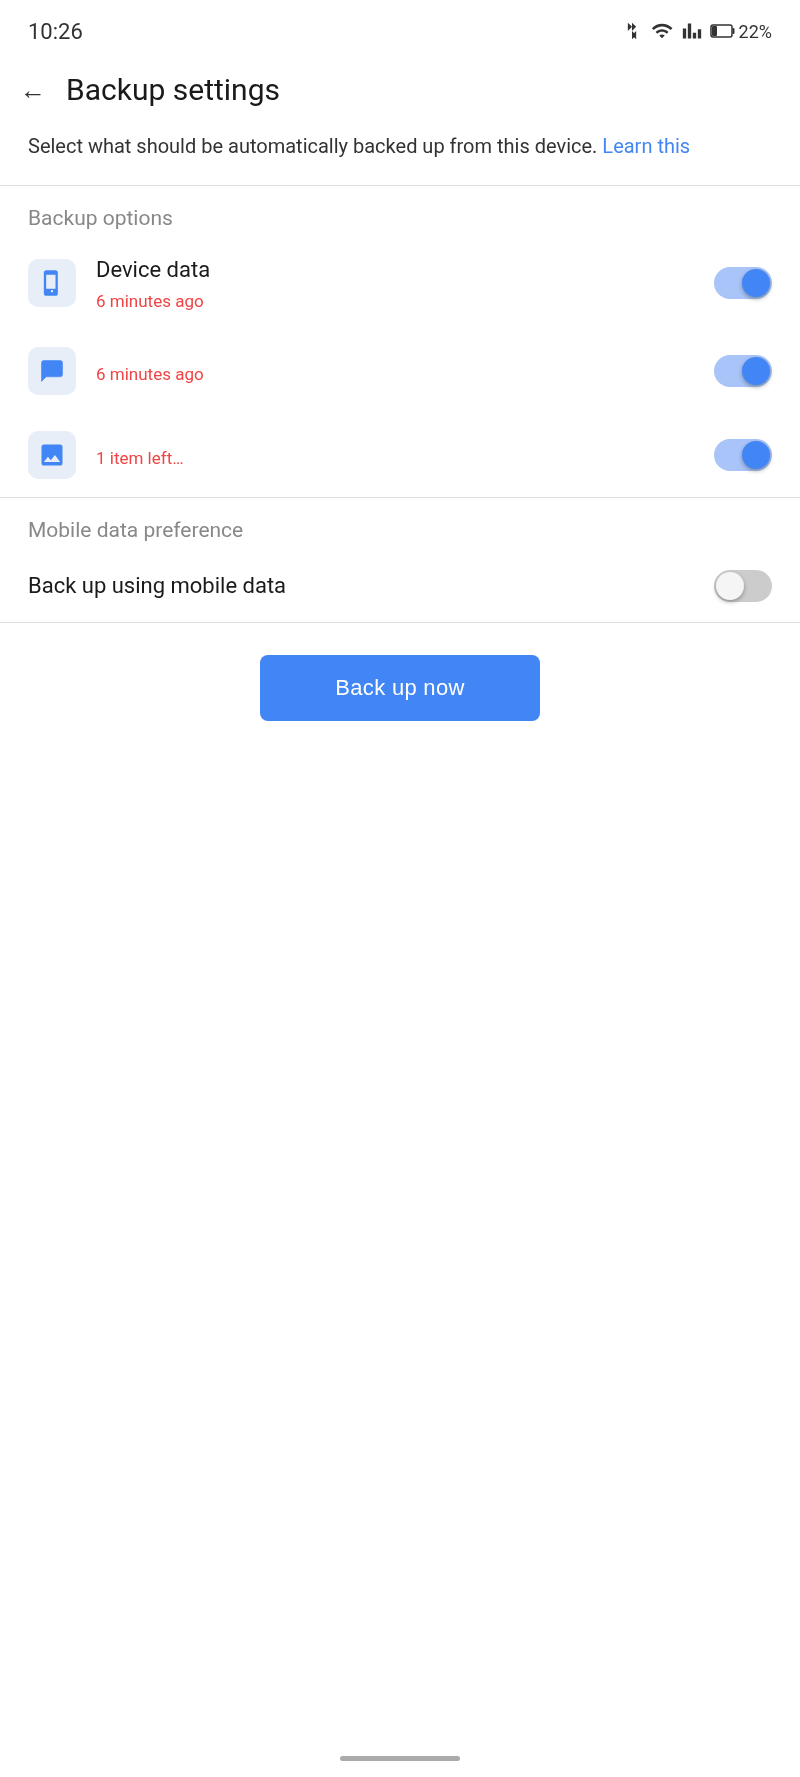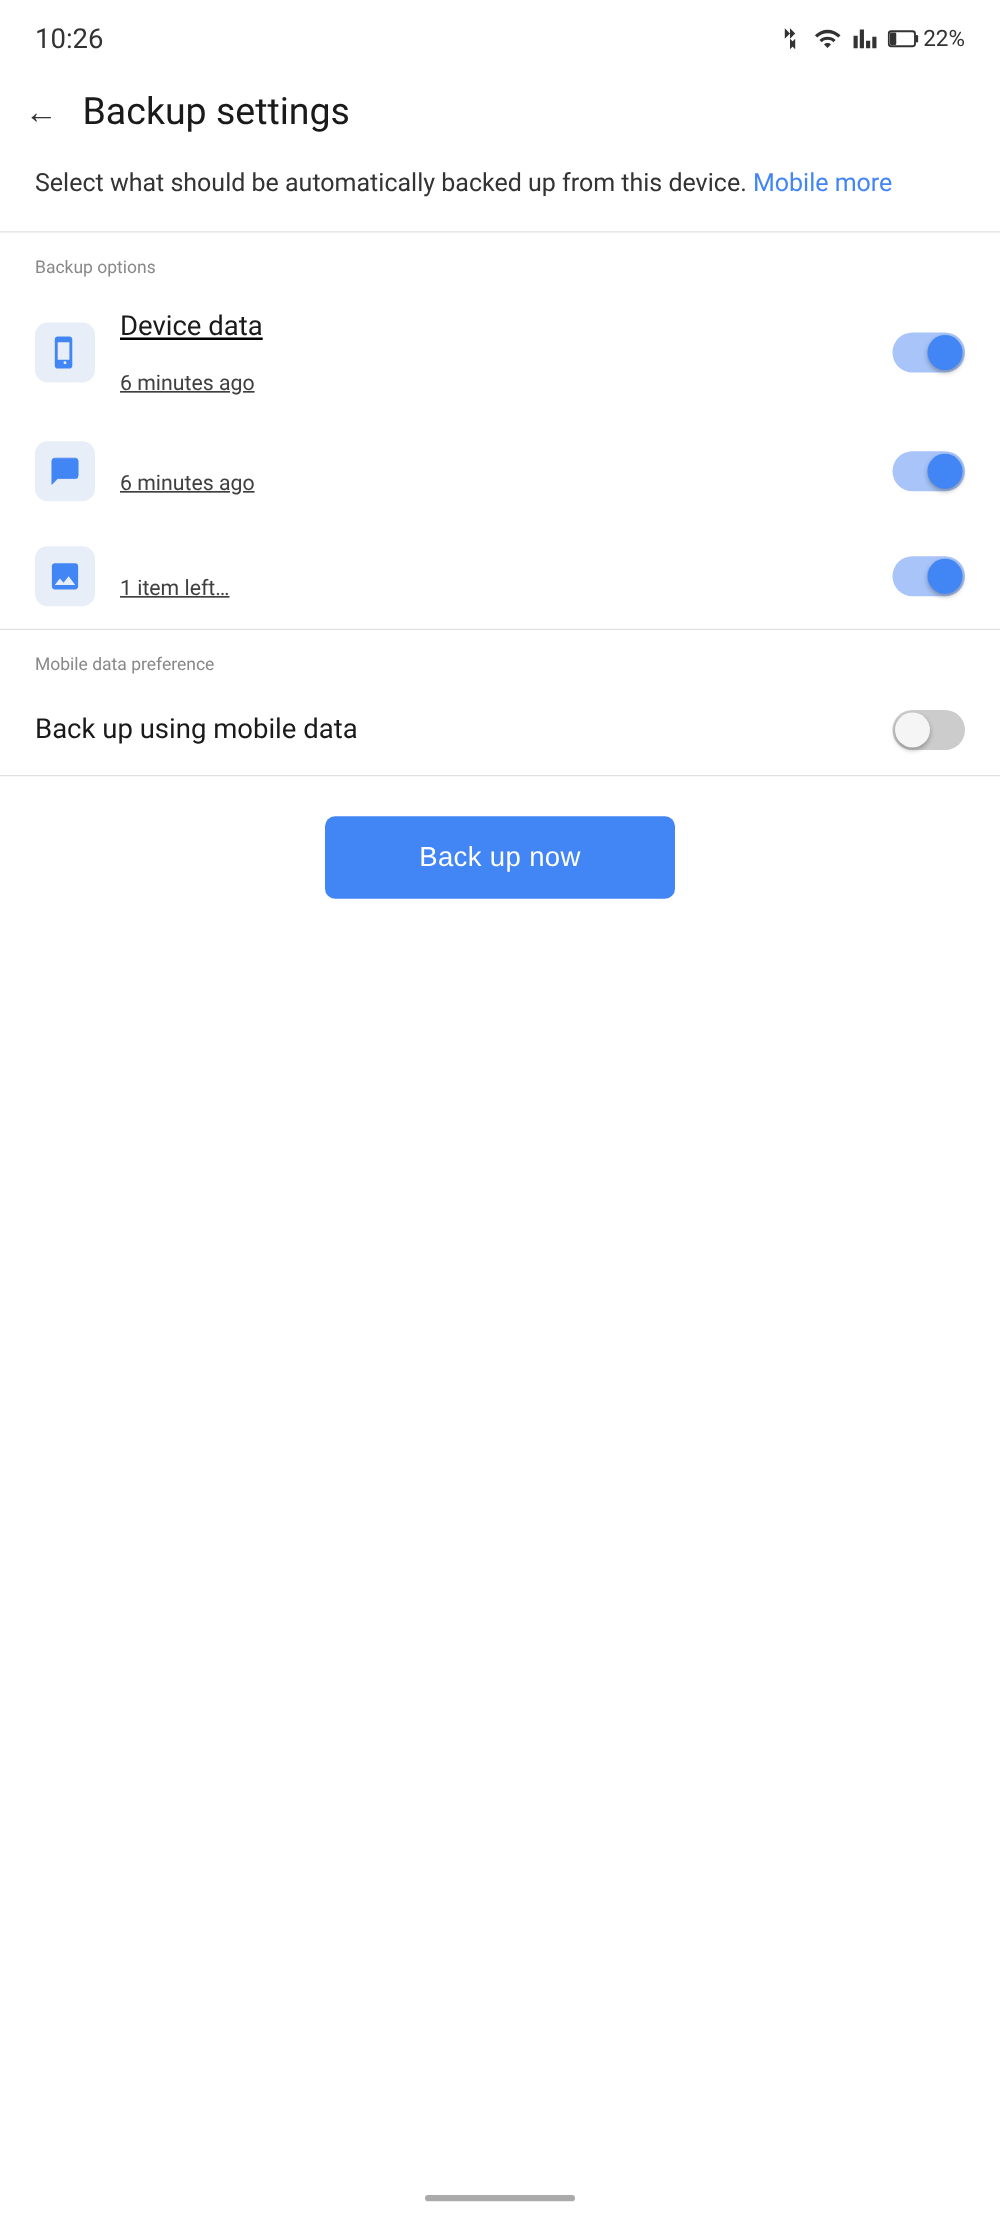--- a/index.html
+++ b/index.html
@@ -74,21 +74,21 @@
     
     .divider {
       height: 1px;
       background: #e0e0e0;
       margin: 0;
     }
 
     
     .section-header {
       padding: 20px 28px 8px 28px;
-      font-size: 14px;
+      font-size: 21px;
       color: #888;
       font-weight: 400;
     }
 
     
     .option-row {
       display: flex;
       align-items: center;
       padding: 18px 28px;
       gap: 20px;
@@ -106,34 +106,33 @@
       flex-shrink: 0;
     }
 
     .option-icon svg {
       width: 28px;
       height: 28px;
     }
 
     .option-text {
       flex: 1;
-      text-decoration: underline;
     }
 
     .option-label {
       font-size: 22px;
       color: #1a1a1a;
       font-weight: 400;
       line-height: 1.3;
     }
 
     .option-sublabel {
       font-size: 17px;
-      color: #404040;
-      margin-top: 20px;
+      color: #ef4444;
+      margin-top: 6px;
     }
 
     
     .toggle {
       position: relative;
       width: 58px;
       height: 32px;
       flex-shrink: 0;
     }
 
@@ -248,21 +247,21 @@
     </span>
   </div>
 </div>
 
 <div class="header">
   <span class="back-btn">←</span>
   <span class="header-title">Backup settings</span>
 </div>
 
 <div class="description">
-  <span>Select what should be automatically backed up from this device. </span><a>Mobile more</a>
+  <span>Select what should be automatically backed up from this device. </span><a>Learn this</a>
 </div>
 
 <div class="divider"></div>
 
 <div class="section-header">Backup options</div>
 
 <div class="option-row">
   <div class="option-icon">
     <svg viewBox="0 0 24 24" fill="#4285f4">
       <path d="M15 1H7C5.9 1 5 1.9 5 3v18c0 1.1.9 2 2 2h8c1.1 0 2-.9 2-2V3c0-1.1-.9-2-2-2zm0 16H7V5h8v12zm-3 3c-.6 0-1-.4-1-1s.4-1 1-1 1 .4 1 1-.4 1-1 1z"></path>

